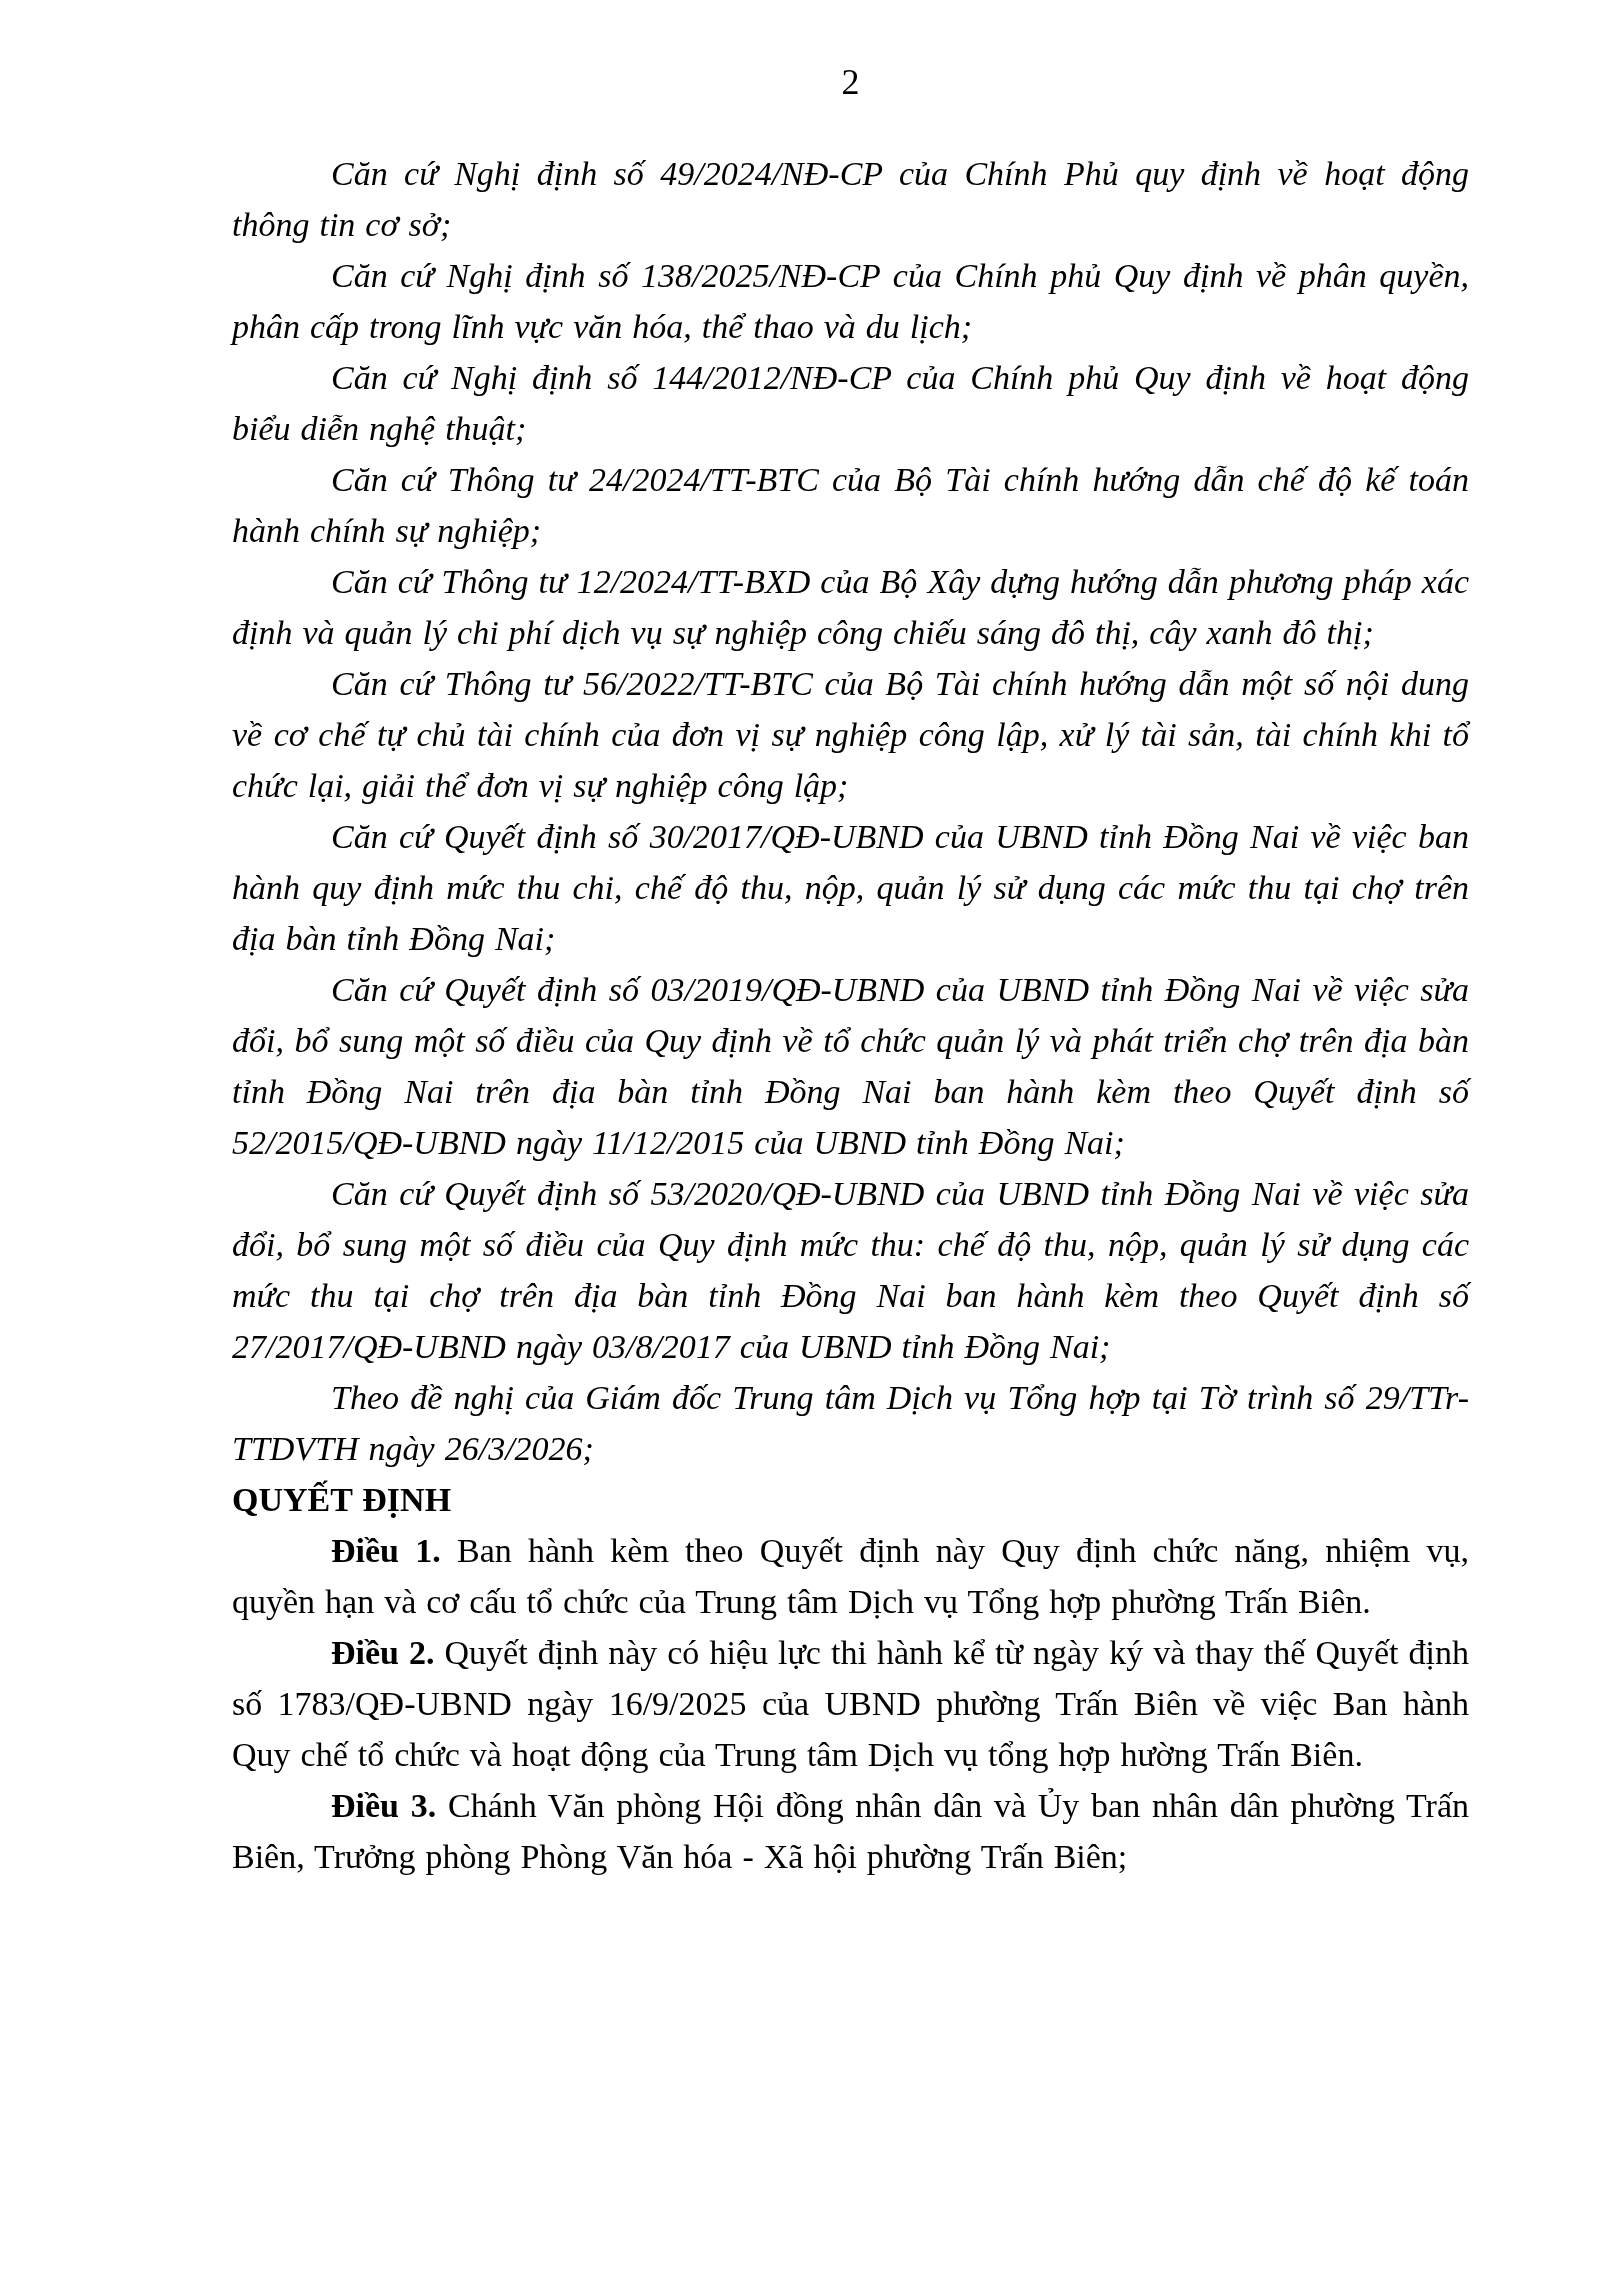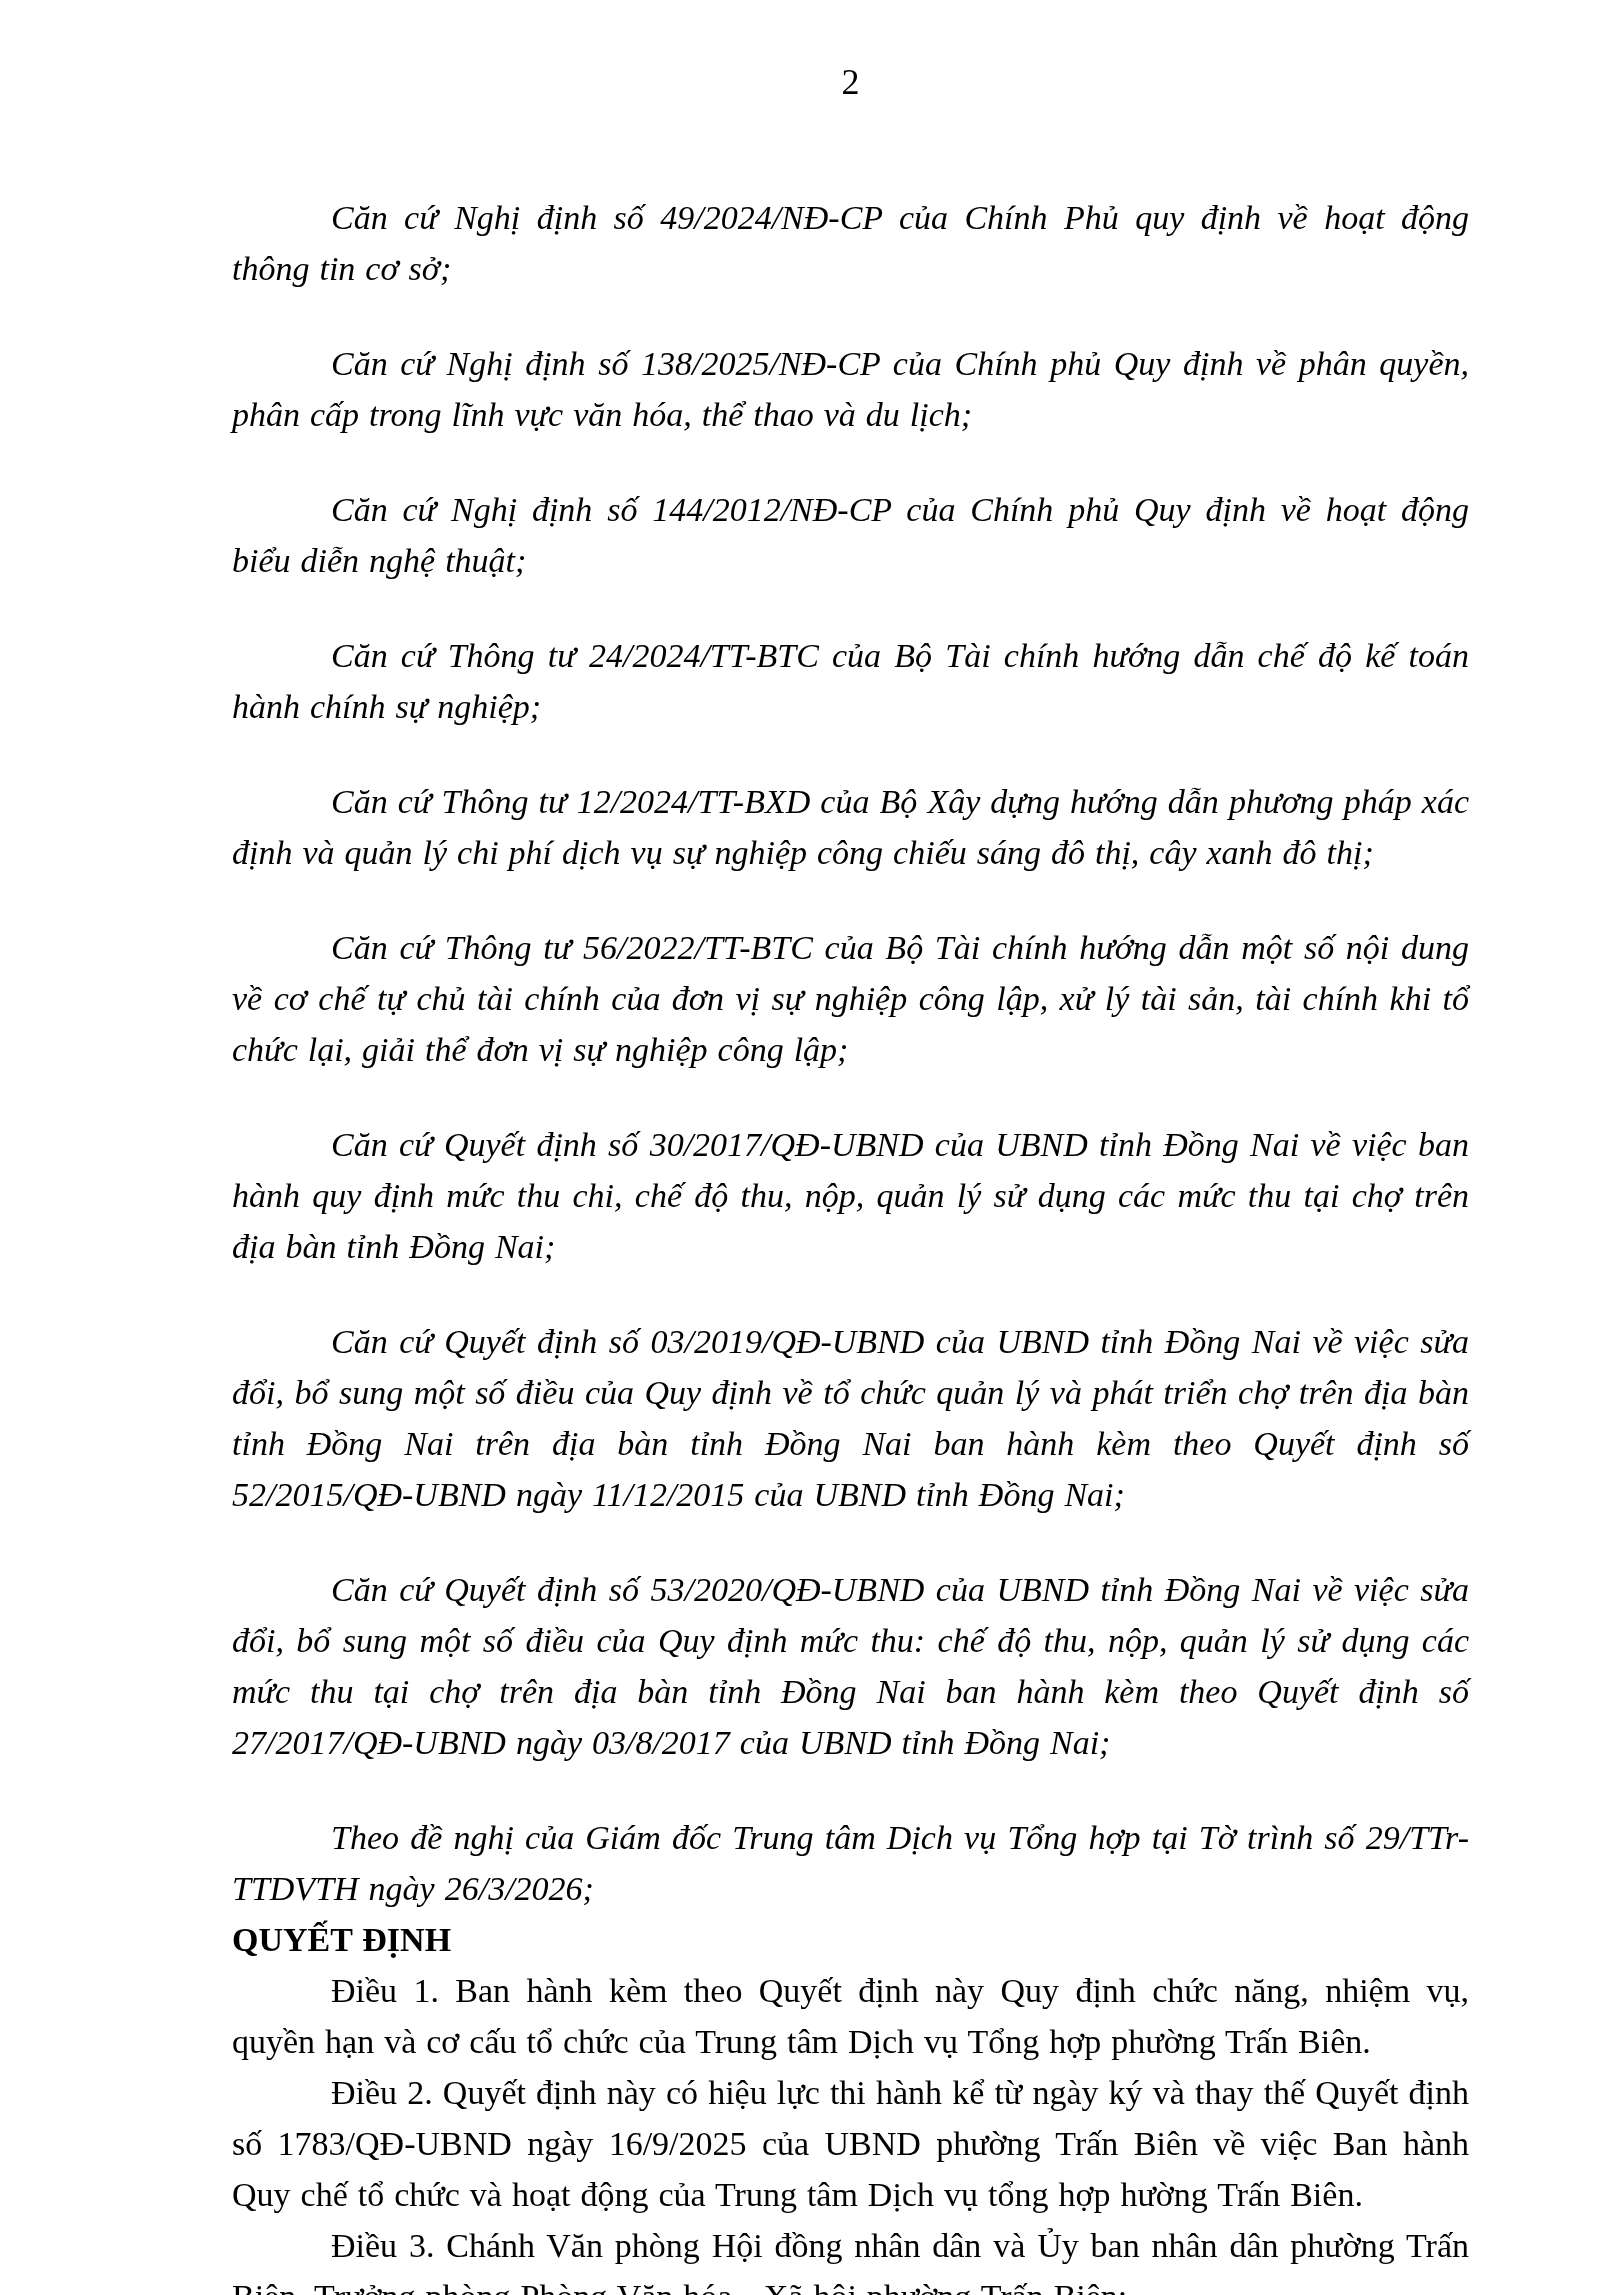--- a/index.html
+++ b/index.html
@@ -34,29 +34,28 @@
   p.para {
     margin: 0;
     font-size: 34px;
     line-height: 51px;
     text-align: justify;
     text-indent: 99px;
     word-spacing: 1.5px;
   }
   p.cite, p.proposal {
     font-style: italic;
-    margin-top: 44px;
   }
   p.heading {
     text-indent: 0;
     font-weight: bold;
     font-style: normal;
   }
   .article-lead {
-    font-weight: normal;
+    font-weight: bold;
   }
 </style>
 </head>
 <body>
 
 <div class="page">
 
   <div class="page-number">2</div>
 
   <div class="content">

